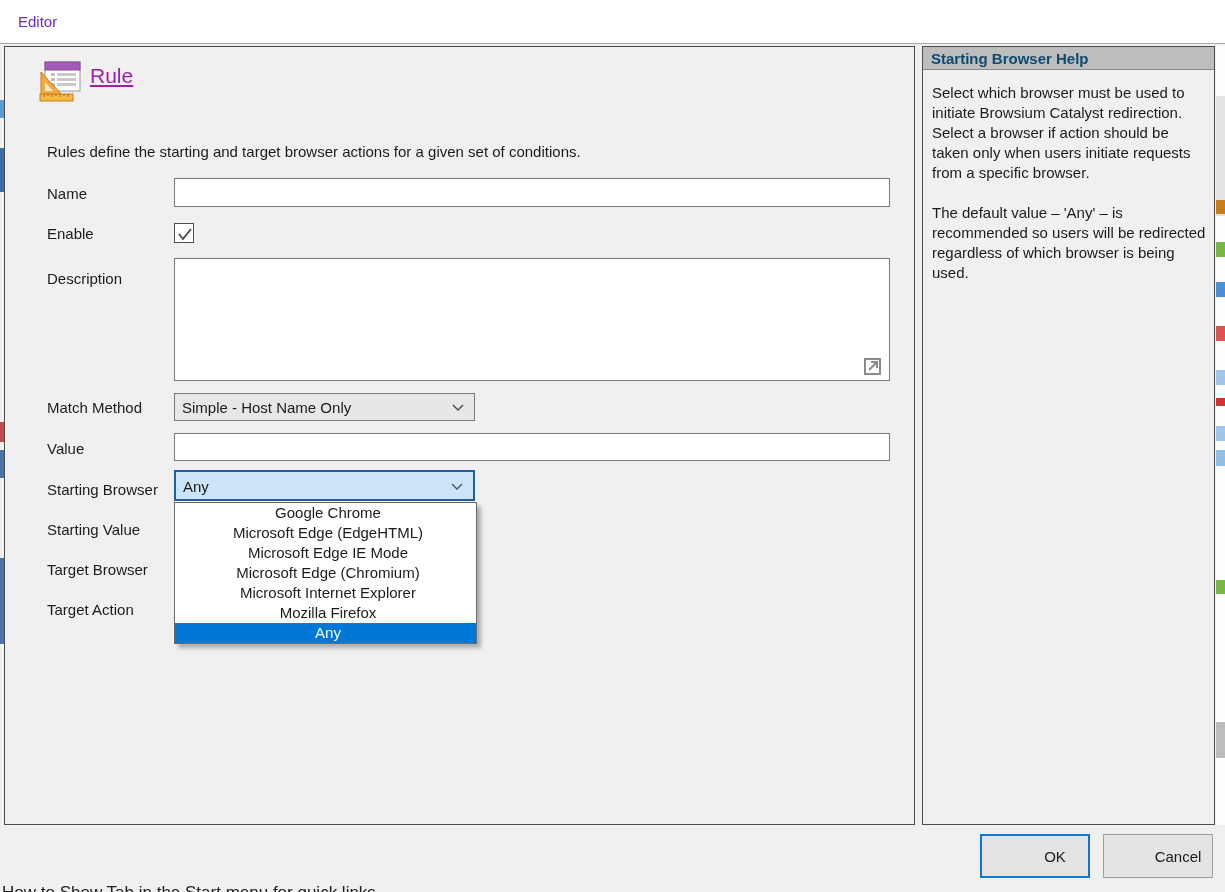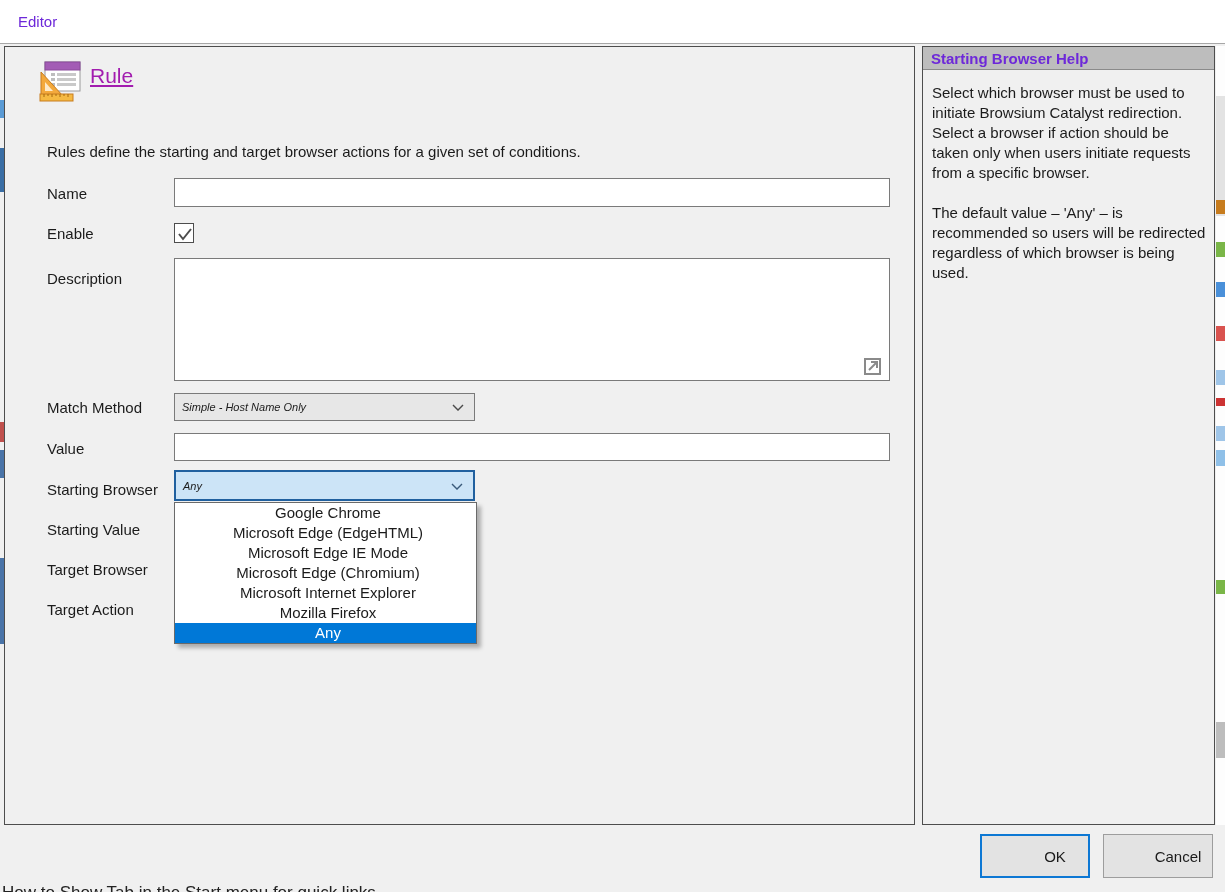--- a/index.html
+++ b/index.html
@@ -8,40 +8,40 @@
   .screen { position:absolute; inset:0; width:1225px; height:892px; background:#f0f0f0; }
 
   
   .titlebar { position:absolute; left:0; top:0; width:1225px; height:44px; background:#ffffff; border-bottom:1px solid #a7a7a7; }
   .titlebar .title { position:absolute; left:18px; top:13px; font-size:15px; color:#6d28d9; }
 
   
   .main-panel { position:absolute; left:4px; top:46px; width:911px; height:779px; background:#f0f0f0; border:1px solid #4d4d4d; }
   .help-panel { position:absolute; left:922px; top:46px; width:293px; height:779px; background:#f0f0f0; border:1px solid #4d4d4d; }
   .help-header { position:absolute; left:0; top:0; right:0; height:23px; background:#bdbdbd; border-bottom:1px solid #8a8a8a; }
-  .help-header span { position:absolute; left:8px; top:3px; font-size:15px; font-weight:bold; color:#6d28d9; }
+  .help-header span { position:absolute; left:8px; top:3px; font-size:15px; font-weight:bold; color:#0c4a6e; }
   .help-body { position:absolute; left:9px; top:36px; width:277px; font-size:15px; line-height:20px; color:#1b1b1b; }
   .help-body p + p { margin-top:20px; }
 
   
   .rule-icon { position:absolute; left:38px; top:60px; width:44px; height:42px; }
   .heading { position:absolute; left:90px; top:64px; font-size:21px; color:#a21caf;text-decoration:underline; }
   .intro { position:absolute; left:47px; top:143px; font-size:15px; }
   .lbl { position:absolute; left:47px; font-size:15px; white-space:nowrap; }
 
   .txt { position:absolute; background:#fff; border:1px solid #7a7a7a; font-family:"Liberation Sans",sans-serif; font-size:15px; padding:2px 6px; outline:none; }
   .name-input  { left:174px; top:178px; width:716px; height:29px; }
   .value-input { left:174px; top:433px; width:716px; height:28px; }
   .desc-area   { left:174px; top:258px; width:716px; height:123px; resize:none; }
   .expand-icon { position:absolute; left:863px; top:357px; width:19px; height:19px; cursor:pointer; }
 
   .checkbox { position:absolute; left:174px; top:223px; width:20px; height:20px; background:#fff; border:1px solid #4d4d4d; cursor:pointer; }
   .checkbox svg { position:absolute; left:1px; top:1px; }
 
-  .combo { position:absolute; font-size:11px; cursor:default;font-style:italic; }
+  .combo { position:absolute; font-size:15px; cursor:default; }
   .combo .val { position:absolute; left:7px; top:50%; transform:translateY(-50%); white-space:nowrap; }
   .combo .chev { position:absolute; right:10px; top:50%; transform:translateY(-42%); }
   .match-combo { left:174px; top:393px; width:301px; height:28px; background:#e7e7e7; border:1px solid #7a7a7a; }
   .sb-combo    { left:174px; top:470px; width:301px; height:31px; background:#cce4f7; border:2px solid #20609f; }
 
   .droplist { position:absolute; left:174px; top:502px; width:303px; background:#ffffff; border:1px solid #6a6a6a; box-shadow:4px 4px 4px rgba(0,0,0,0.28); z-index:5;text-align:center; }
   .droplist .opt { height:20px; line-height:20px; font-size:15px; padding-left:5px; white-space:nowrap; overflow:hidden; cursor:default; }
   .droplist .opt.selected { background:#0078d7; color:#ffffff; }
 
   

